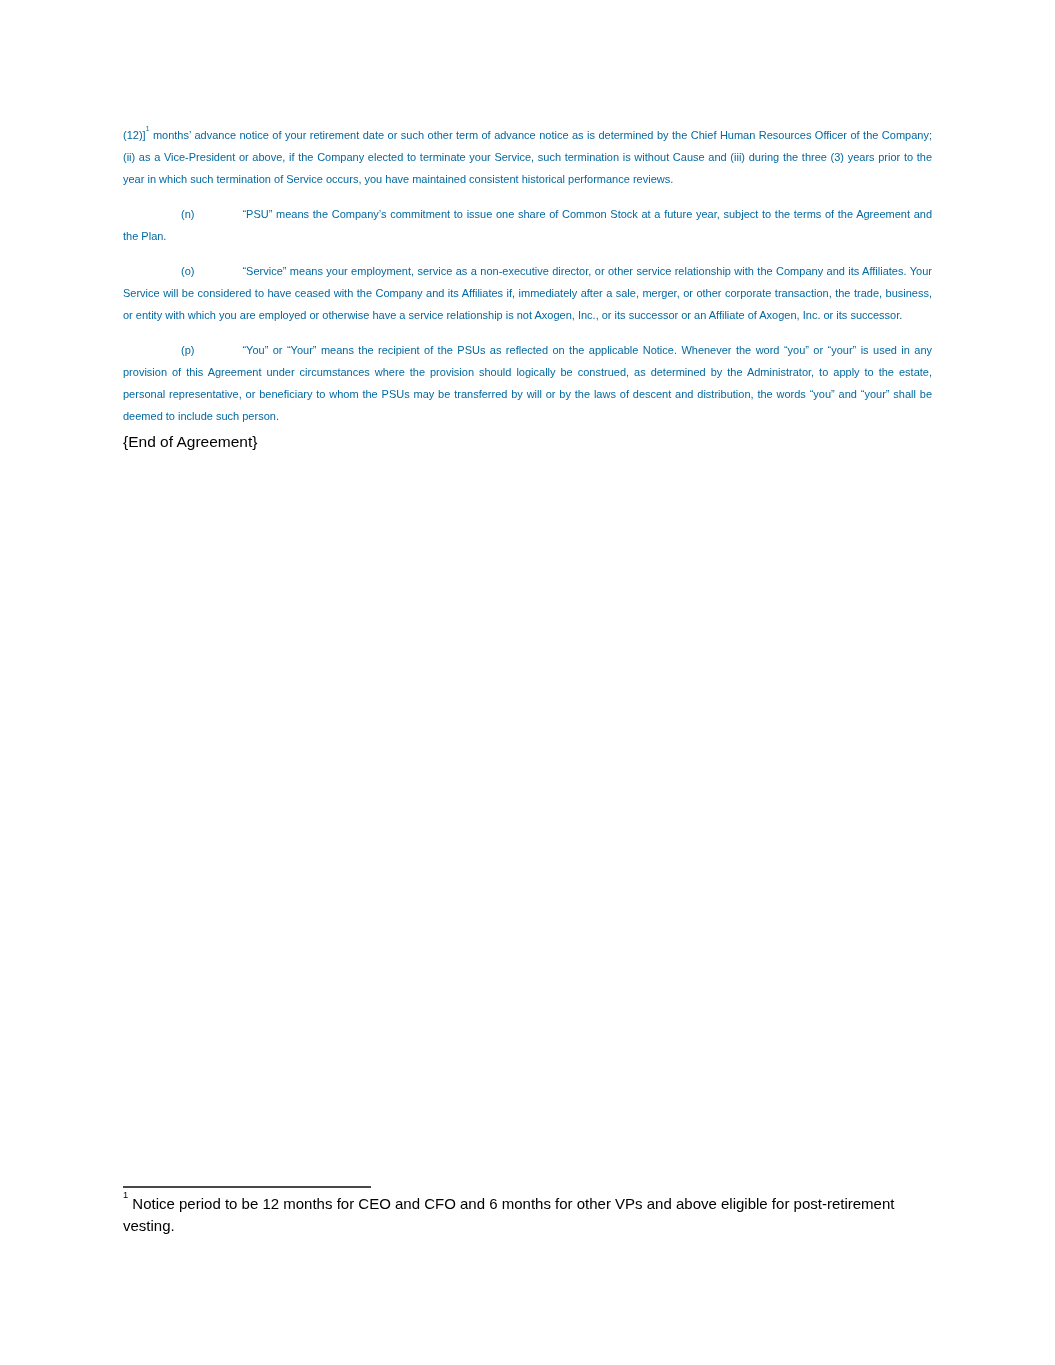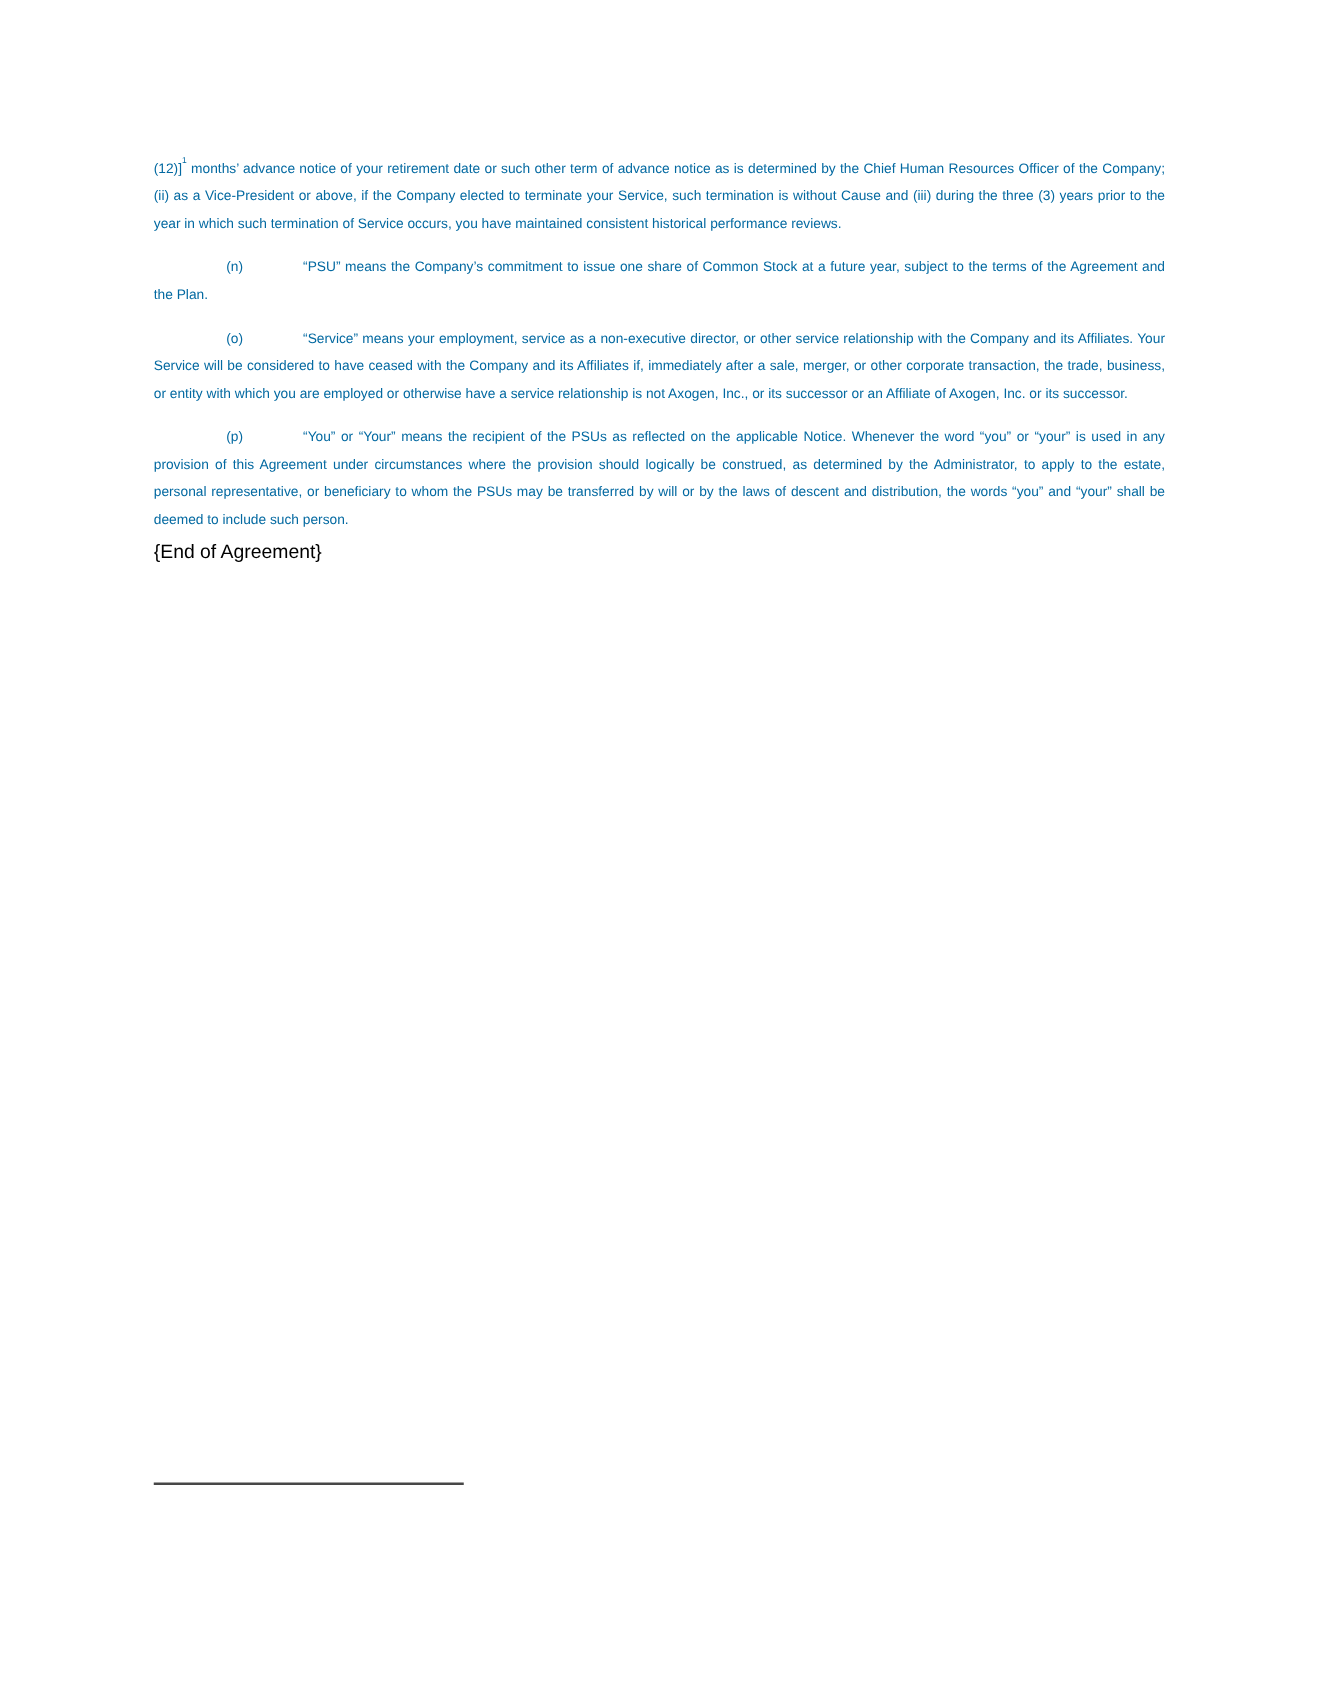--- a/index.html
+++ b/index.html
@@ -68,15 +68,16 @@
   <p class="para def"><span>(n)</span><span class="tab"></span><span>“PSU” means the Company’s commitment to issue one share of Common Stock at a future year, subject to the terms of the Agreement and the Plan.</span></p>
 
   <p class="para def"><span>(o)</span><span class="tab"></span><span>“Service” means your employment, service as a non-executive director, or other service relationship with the Company and its Affiliates. Your Service will be considered to have ceased with the Company and its Affiliates if, immediately after a sale, merger, or other corporate transaction, the trade, business, or entity with which you are employed or otherwise have a service relationship is not Axogen, Inc., or its successor or an Affiliate of Axogen, Inc. or its successor.</span></p>
 
   <p class="para def"><span>(p)</span><span class="tab"></span><span>“You” or “Your” means the recipient of the PSUs as reflected on the applicable Notice. Whenever the word “you” or “your” is used in any provision of this Agreement under circumstances where the provision should logically be construed, as determined by the Administrator, to apply to the estate, personal representative, or beneficiary to whom the PSUs may be transferred by will or by the laws of descent and distribution, the words “you” and “your” shall be deemed to include such person.</span></p>
 
   <p class="end-marker">{End of Agreement}</p>
 
   <div class="footnote">
     <div class="fn-rule"></div>
+    <p class="fn-text"><sup class="fnref">1</sup> <span>Notice period to be 12 months for CEO and CFO and 6 months for other VPs and above eligible for post-retirement vesting.</span></p>
   </div>
 
 </div>
 
 </body></html>

